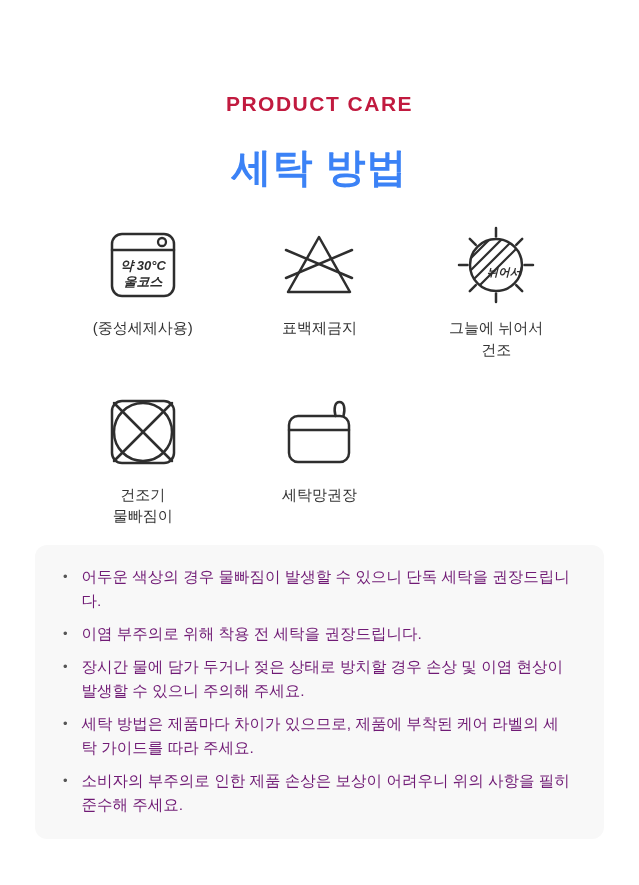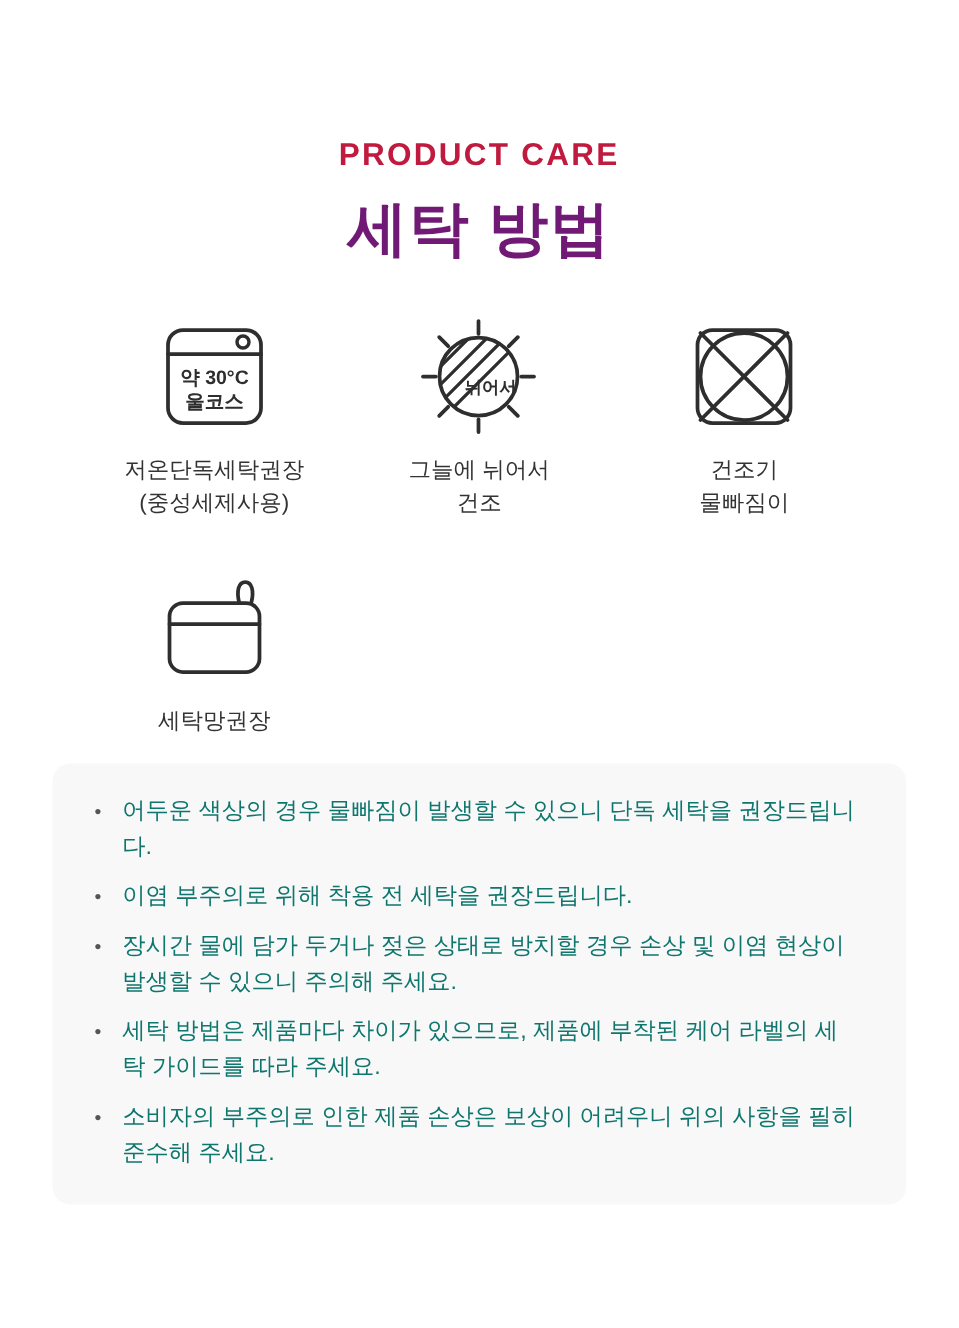--- a/index.html
+++ b/index.html
@@ -14,45 +14,46 @@
     overflow: hidden;
   }
   .eyebrow {
     text-align: center;
     font-size: 21px;
     font-weight: 800;
     letter-spacing: 1.5px;
     color: #c11a3f;
   }
   .title {
-    margin-top: 14px;
+    margin-top: 28px;
     text-align: center;
     font-size: 40px;
     font-weight: 700;
     letter-spacing: 1px;
-    color: #701a75;
+    color: #3b82f6;
     line-height: 1.15;
   }
   .care-grid {
     width: 530px;
     margin: 36px auto 0;
     display: grid;
     grid-template-columns: 1fr 1fr 1fr;
     row-gap: 32px;
   }
   .care-cell {
     display: flex;
     flex-direction: column;
     align-items: center;
   }
   .icon-box {
     height: 78px;
     display: flex;
     align-items: center;
     justify-content: center;
+    font-style: italic;
   }
   .icon-box svg { display: block; }
   .care-label {
     margin-top: 13px;
     text-align: center;
     font-size: 15px;
     line-height: 1.45;
     color: #333333;
   }
   .svg-text {
@@ -75,21 +76,21 @@
   .note-item:last-child { margin-bottom: 0; }
   .note-bullet {
     color: #555555;
     font-size: 13px;
     line-height: 24px;
     flex: 0 0 auto;
   }
   .note-text {
     font-size: 15.5px;
     line-height: 1.55;
-    color: #0f766e;
+    color: #701a75;
   }
 </style>
 </head>
 <body>
 
 <div class="page">
 
   <div class="eyebrow">PRODUCT CARE</div>
   <h1 class="title">세탁 방법</h1>
 
@@ -99,25 +100,37 @@
       <div class="icon-box">
         <svg width="72" height="72" viewBox="0 0 72 72" fill="none" stroke="#2e2e2e" stroke-width="2.5" stroke-linecap="round" stroke-linejoin="round">
           <rect x="5" y="5" width="62" height="62" rx="10"></rect>
           <line x1="5" y1="21" x2="67" y2="21"></line>
           <circle cx="55" cy="13" r="4" stroke-width="2.3"></circle>
           <text class="svg-text" x="36" y="41" font-size="13" text-anchor="middle" stroke="none">약 30°C</text>
           <text class="svg-text" x="36" y="57" font-size="13" text-anchor="middle" stroke="none">울코스</text>
         </svg>
       </div>
       <div class="care-label">
-        <div>저온단독세탁권장</div>
         <div>(중성세제사용)</div>
       </div>
     </div>
 
+    <div class="care-cell">
+      <div class="icon-box">
+        <svg width="72" height="72" viewBox="0 0 72 72" fill="none" stroke="#2e2e2e" stroke-width="2.5" stroke-linecap="round" stroke-linejoin="round">
+          <polygon points="36,8 67,63 5,63"></polygon>
+          <line x1="3" y1="21" x2="69" y2="49"></line>
+          <line x1="69" y1="21" x2="3" y2="49"></line>
+        </svg>
+      </div>
+      <div class="care-label">
+        <div>표백제금지</div>
+        <div></div>
+      </div>
+    </div>
 
     <div class="care-cell">
       <div class="icon-box">
         <svg width="78" height="78" viewBox="0 0 78 78" fill="none" stroke="#2e2e2e" stroke-width="2.5" stroke-linecap="round" stroke-linejoin="round">
           <defs>
             <clipPath id="sunclip">
                 <circle cx="39" cy="39" r="26"></circle>
               </clipPath>
           </defs>
           <circle cx="39" cy="39" r="26"></circle>

